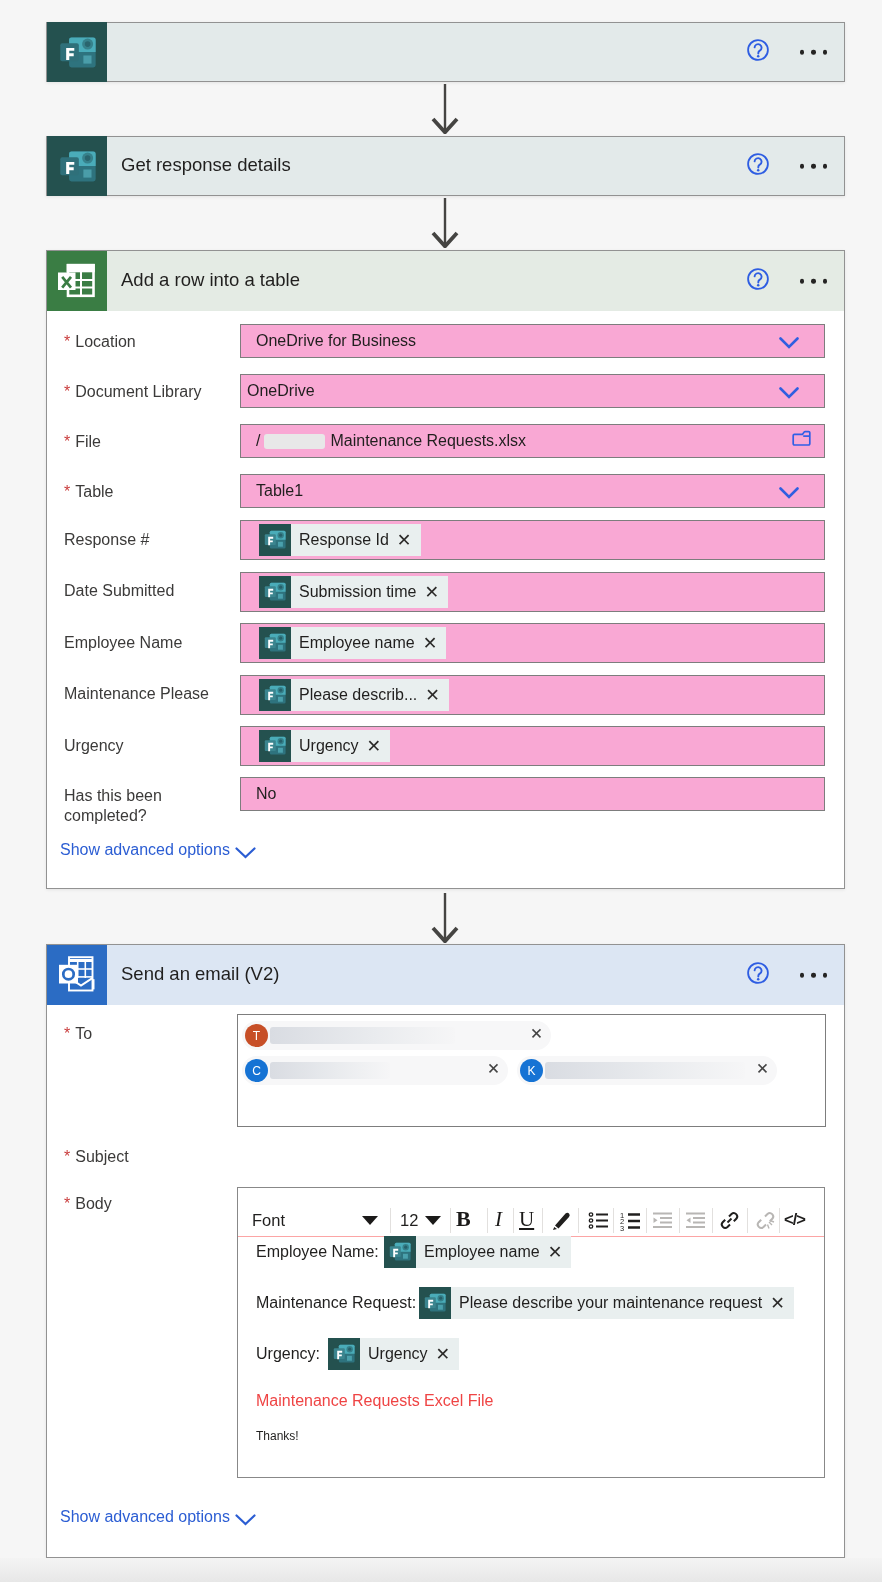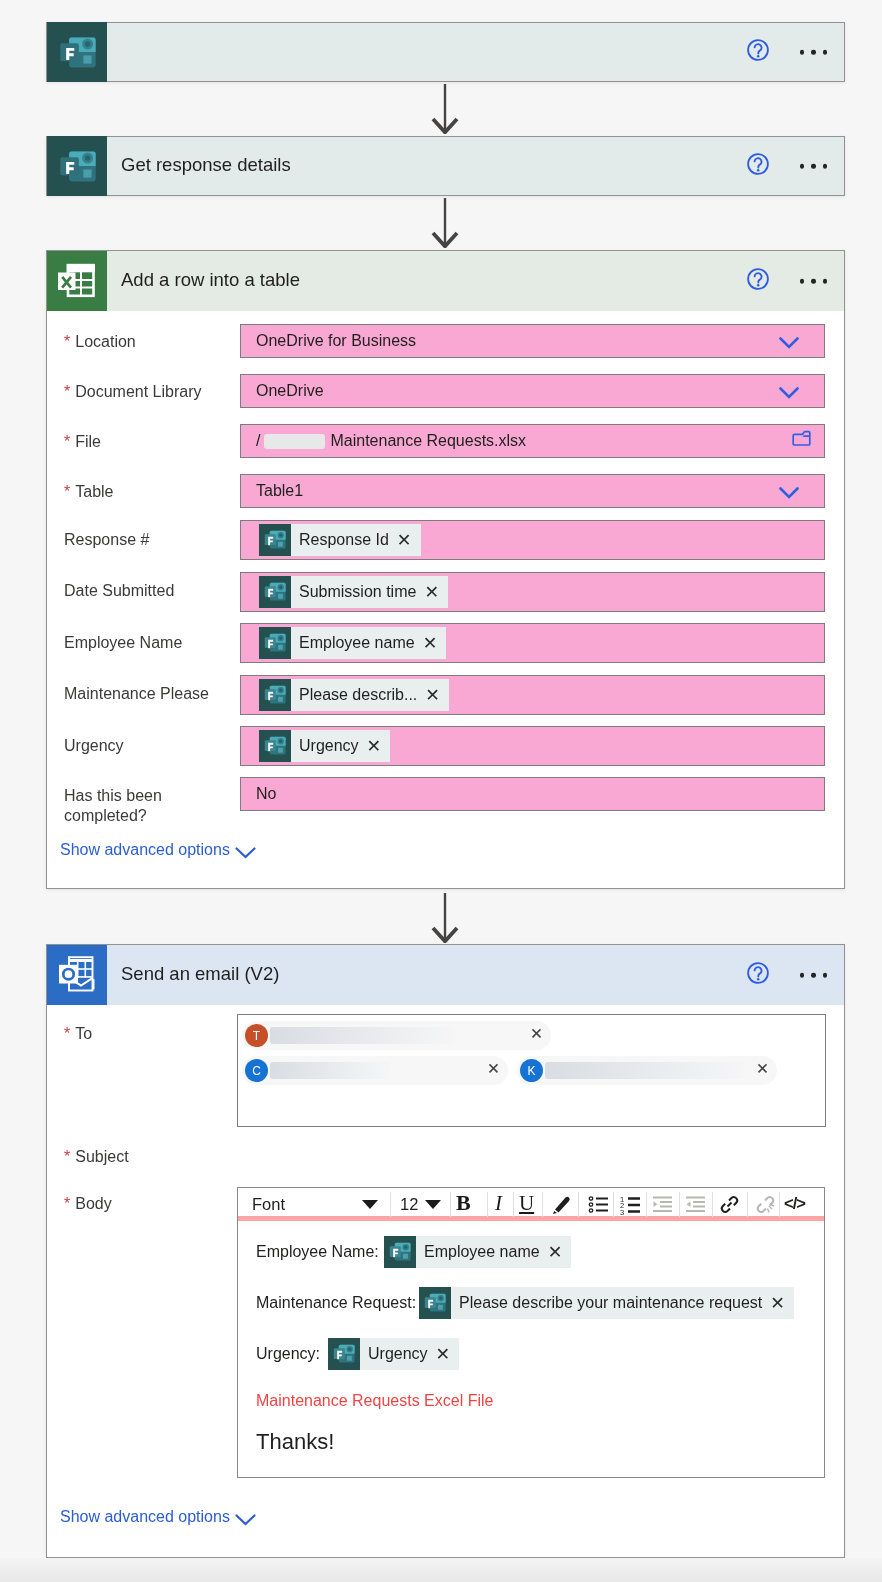--- a/index.html
+++ b/index.html
@@ -17,21 +17,21 @@
 .chev{position:absolute;right:25px;top:calc(50% + 2.5px);transform:translateY(-50%)}
 .tok{position:absolute;display:flex;align-items:center;background:#e9efef;height:32px}
 .tok .txt{margin:0 4px 0 8px;font-size:16px;color:#201f1e;white-space:nowrap}
 .tok .x{font-size:17.5px;color:#2b2a29;margin-right:9px;margin-left:4px;font-weight:300}
 .adv{position:absolute;left:13px;font-size:16px;color:#2b5dd3;display:flex;align-items:flex-end;gap:5px}
 .arrow{position:absolute}
 .pill{position:absolute;height:29px;background:#f7f7f8;border-radius:14.5px}
 .av{position:absolute;left:3px;top:3px;width:23px;height:23px;border-radius:50%;color:#fff;font-size:12px;display:flex;align-items:center;justify-content:center}
 .smear{position:absolute;top:6px;height:17px;border-radius:3px;background:linear-gradient(90deg,#d9dce2,#e9ebee 55%,#f6f6f7)}
 .px{position:absolute;top:4px;font-size:15.5px;color:#444;font-weight:300}
-.tbar{position:absolute;left:0;top:0;width:100%;height:33px;border-bottom:5px solid #fca5a5;box-sizing:border-box}
+.tbar{position:absolute;left:0;top:16px;width:100%;height:33px;border-bottom:1px solid #fca5a5;box-sizing:border-box}
 .tb-caret{position:absolute;top:12px;width:0;height:0;border-left:8px solid transparent;border-right:8px solid transparent;border-top:9px solid #1b1a19}
 .ti{position:absolute;top:6px;color:#1b1a19}
 .tsvg{position:absolute;top:5px}
 .tsep{position:absolute;top:4px;width:1px;height:25px;background:#e2e0de}
 </style>
 </head>
 <body>
 
 <svg width="0" height="0" style="position:absolute">
 <defs>
@@ -157,21 +157,21 @@
       </div>
   </div>
 
   <div class="lbl" style="top:82px"><span class="req">*</span>Location</div>
   <div class="inp" style="top:73px;height:34px;line-height:32px;padding-left:15px">OneDrive for Business
     <span class="chev"><svg width="20" height="12">
           <use href="#chevDown"></use>
         </svg></span></div>
 
   <div class="lbl" style="top:132px"><span class="req">*</span>Document Library</div>
-  <div class="inp" style="top:123px;height:34px;line-height:32px;padding-left:15px">OneDrive
+  <div class="inp" style="top:123px;height:34px;line-height:32px;padding-left:6px">OneDrive
     <span class="chev"><svg width="20" height="12">
           <use href="#chevDown"></use>
         </svg></span></div>
 
   <div class="lbl" style="top:182px"><span class="req">*</span>File</div>
   <div class="inp" style="top:173px;height:34px;line-height:32px;padding-left:15px">/<span style="display:inline-block;width:61px;height:15px;background:#e8e8e8;border-radius:3px;vertical-align:middle;margin:0 5px 0 4px"></span>Maintenance Requests.xlsx
     <span class="chev" style="right:13px;top:calc(50% + 0.5px)"><svg width="19" height="17" viewBox="0 0 19 17">
           <g fill="none" stroke="#2f5fe6" stroke-width="1.7" stroke-linejoin="round">
             <path d="M1.2 13.8 V5.6 a1.2 1.2 0 0 1 1.2 -1.2 H10.4 L12.2 2.1 a1.2 1.2 0 0 1 1 -0.55 H16.6 a1.2 1.2 0 0 1 1.2 1.2 V13.8 a1.2 1.2 0 0 1 -1.2 1.2 H2.4 a1.2 1.2 0 0 1 -1.2 -1.2 Z"></path>
             <path d="M11.2 6.1 h6.6"></path>
@@ -377,21 +377,21 @@
       </div>
     <div style="position:absolute;left:18px;top:157px;font-size:16px;color:#201f1e">Urgency:</div>
     <div class="tok" style="left:90px;top:150px">
         <svg width="32" height="32">
           <use href="#formsMini"></use>
         </svg>
         <span class="txt">Urgency</span>
         <span class="x">✕</span>
       </div>
     <div style="position:absolute;left:18px;top:204px;font-size:16px;color:#ef4444">Maintenance Requests Excel File</div>
-    <div style="position:absolute;left:18px;top:241px;font-size:22px;color:#201f1e">Thanks!</div>
+    <div style="position:absolute;left:18px;top:241px;font-size:12px;color:#201f1e">Thanks!</div>
   </div>
 
   <div class="adv" style="top:563px">Show advanced options <svg width="21" height="12" viewBox="0 0 21 12">
         <path d="M1.5 1.5 L10.5 10 L19.5 1.5" fill="none" stroke="#2b5dd3" stroke-width="2.2" stroke-linecap="round"></path>
       </svg></div>
 </div>
 
 <div style="position:absolute;left:0;top:1558px;width:882px;height:24px;background:linear-gradient(#f4f4f4,#e7e7e7)"></div>
 
 </body></html>

